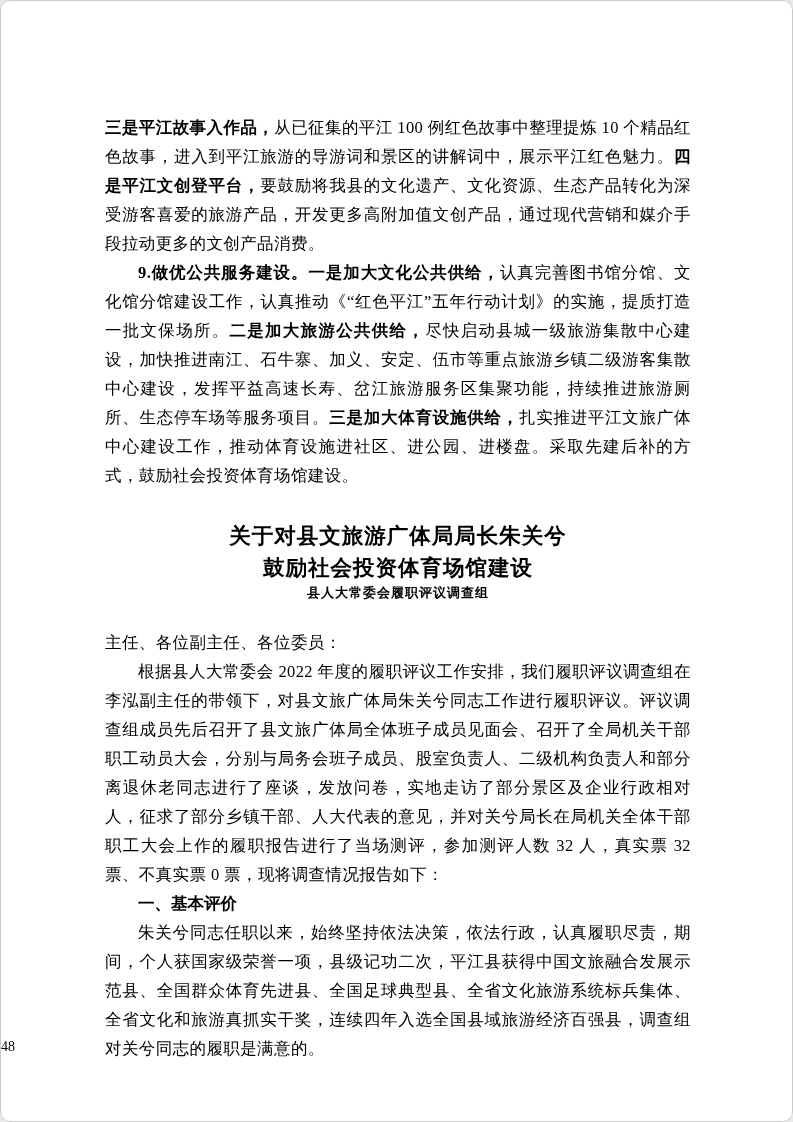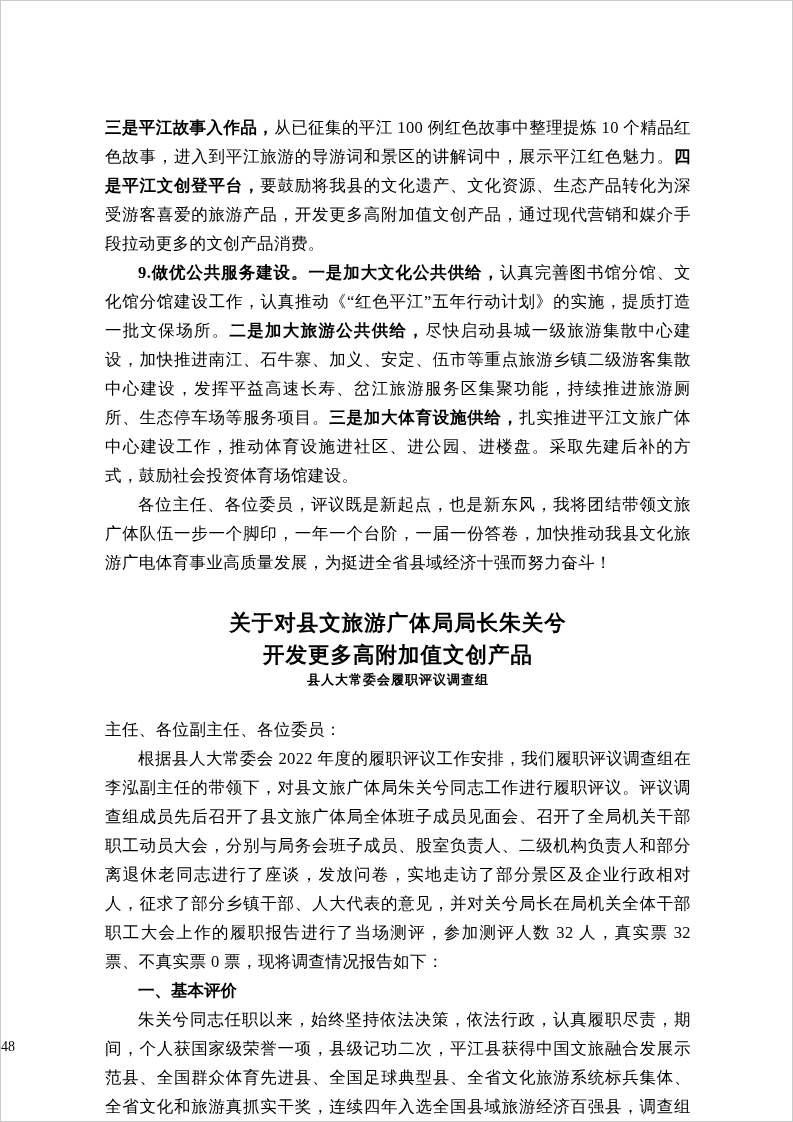--- a/index.html
+++ b/index.html
@@ -1,15 +1,15 @@
 <!DOCTYPE html>
 <html><head>
 <meta charset="utf-8">
 <style>
-  * { margin: 0; padding: 0; box-sizing: border-box; }
+  * { margin: 0; padding: 0; box-sizing: border-box; border-radius: 10px; }
   html, body { background: #e9e9e9; }
   .page {
     position: relative;
     width: 793px;
     height: 1122px;
     margin: 0 auto;
     background: #ffffff;
     border: 1px solid #c9c9c9;
     font-family: "Liberation Serif", "DejaVu Serif", serif;
     color: #000000;
@@ -68,25 +68,24 @@
   <div class="content">
 
     <p class="para">
       <span class="bold">三是平江故事入作品，</span><span>从已征集的平江 100 例红色故事中整理提炼 10 个精品红色故事，进入到平江旅游的导游词和景区的讲解词中，展示平江红色魅力。</span><span class="bold">四是平江文创登平台，</span><span>要鼓励将我县的文化遗产、文化资源、生态产品转化为深受游客喜爱的旅游产品，开发更多高附加值文创产品，通过现代营销和媒介手段拉动更多的文创产品消费。</span>
     </p>
 
     <p class="para indent">
       <span class="bold">9.做优公共服务建设。</span><span class="bold">一是加大文化公共供给，</span><span>认真完善图书馆分馆、文化馆分馆建设工作，认真推动《“红色平江”五年行动计划》的实施，提质打造一批文保场所。</span><span class="bold">二是加大旅游公共供给，</span><span>尽快启动县城一级旅游集散中心建设，加快推进南江、石牛寨、加义、安定、伍市等重点旅游乡镇二级游客集散中心建设，发挥平益高速长寿、岔江旅游服务区集聚功能，持续推进旅游厕所、生态停车场等服务项目。</span><span class="bold">三是加大体育设施供给，</span><span>扎实推进平江文旅广体中心建设工作，推动体育设施进社区、进公园、进楼盘。采取先建后补的方式，鼓励社会投资体育场馆建设。</span>
     </p>
 
-    <p class="para indent">各位主任、各位委员，评议既是新起点，也是新东风，我将团结带领文旅广体队伍一步一个脚印，一年一个台阶，一届一份答卷，加快推动我县文化旅游广电体育事业高质量发展，为挺进全省县域经济十强而努力奋斗！</p>
 
     <h1 class="title">
       <span class="title-line">关于对县文旅游广体局局长朱关兮</span>
-      <span class="title-line">开发更多高附加值文创产品</span>
+      <span class="title-line">鼓励社会投资体育场馆建设</span>
     </h1>
 
     <p class="subtitle">县人大常委会履职评议调查组</p>
 
     <p class="para salutation">主任、各位副主任、各位委员：</p>
 
     <p class="para indent">根据县人大常委会 2022 年度的履职评议工作安排，我们履职评议调查组在李泓副主任的带领下，对县文旅广体局朱关兮同志工作进行履职评议。评议调查组成员先后召开了县文旅广体局全体班子成员见面会、召开了全局机关干部职工动员大会，分别与局务会班子成员、股室负责人、二级机构负责人和部分离退休老同志进行了座谈，发放问卷，实地走访了部分景区及企业行政相对人，征求了部分乡镇干部、人大代表的意见，并对关兮局长在局机关全体干部职工大会上作的履职报告进行了当场测评，参加测评人数 32 人，真实票 32 票、不真实票 0 票，现将调查情况报告如下：</p>
 
     <p class="heading">一、基本评价</p>
 

